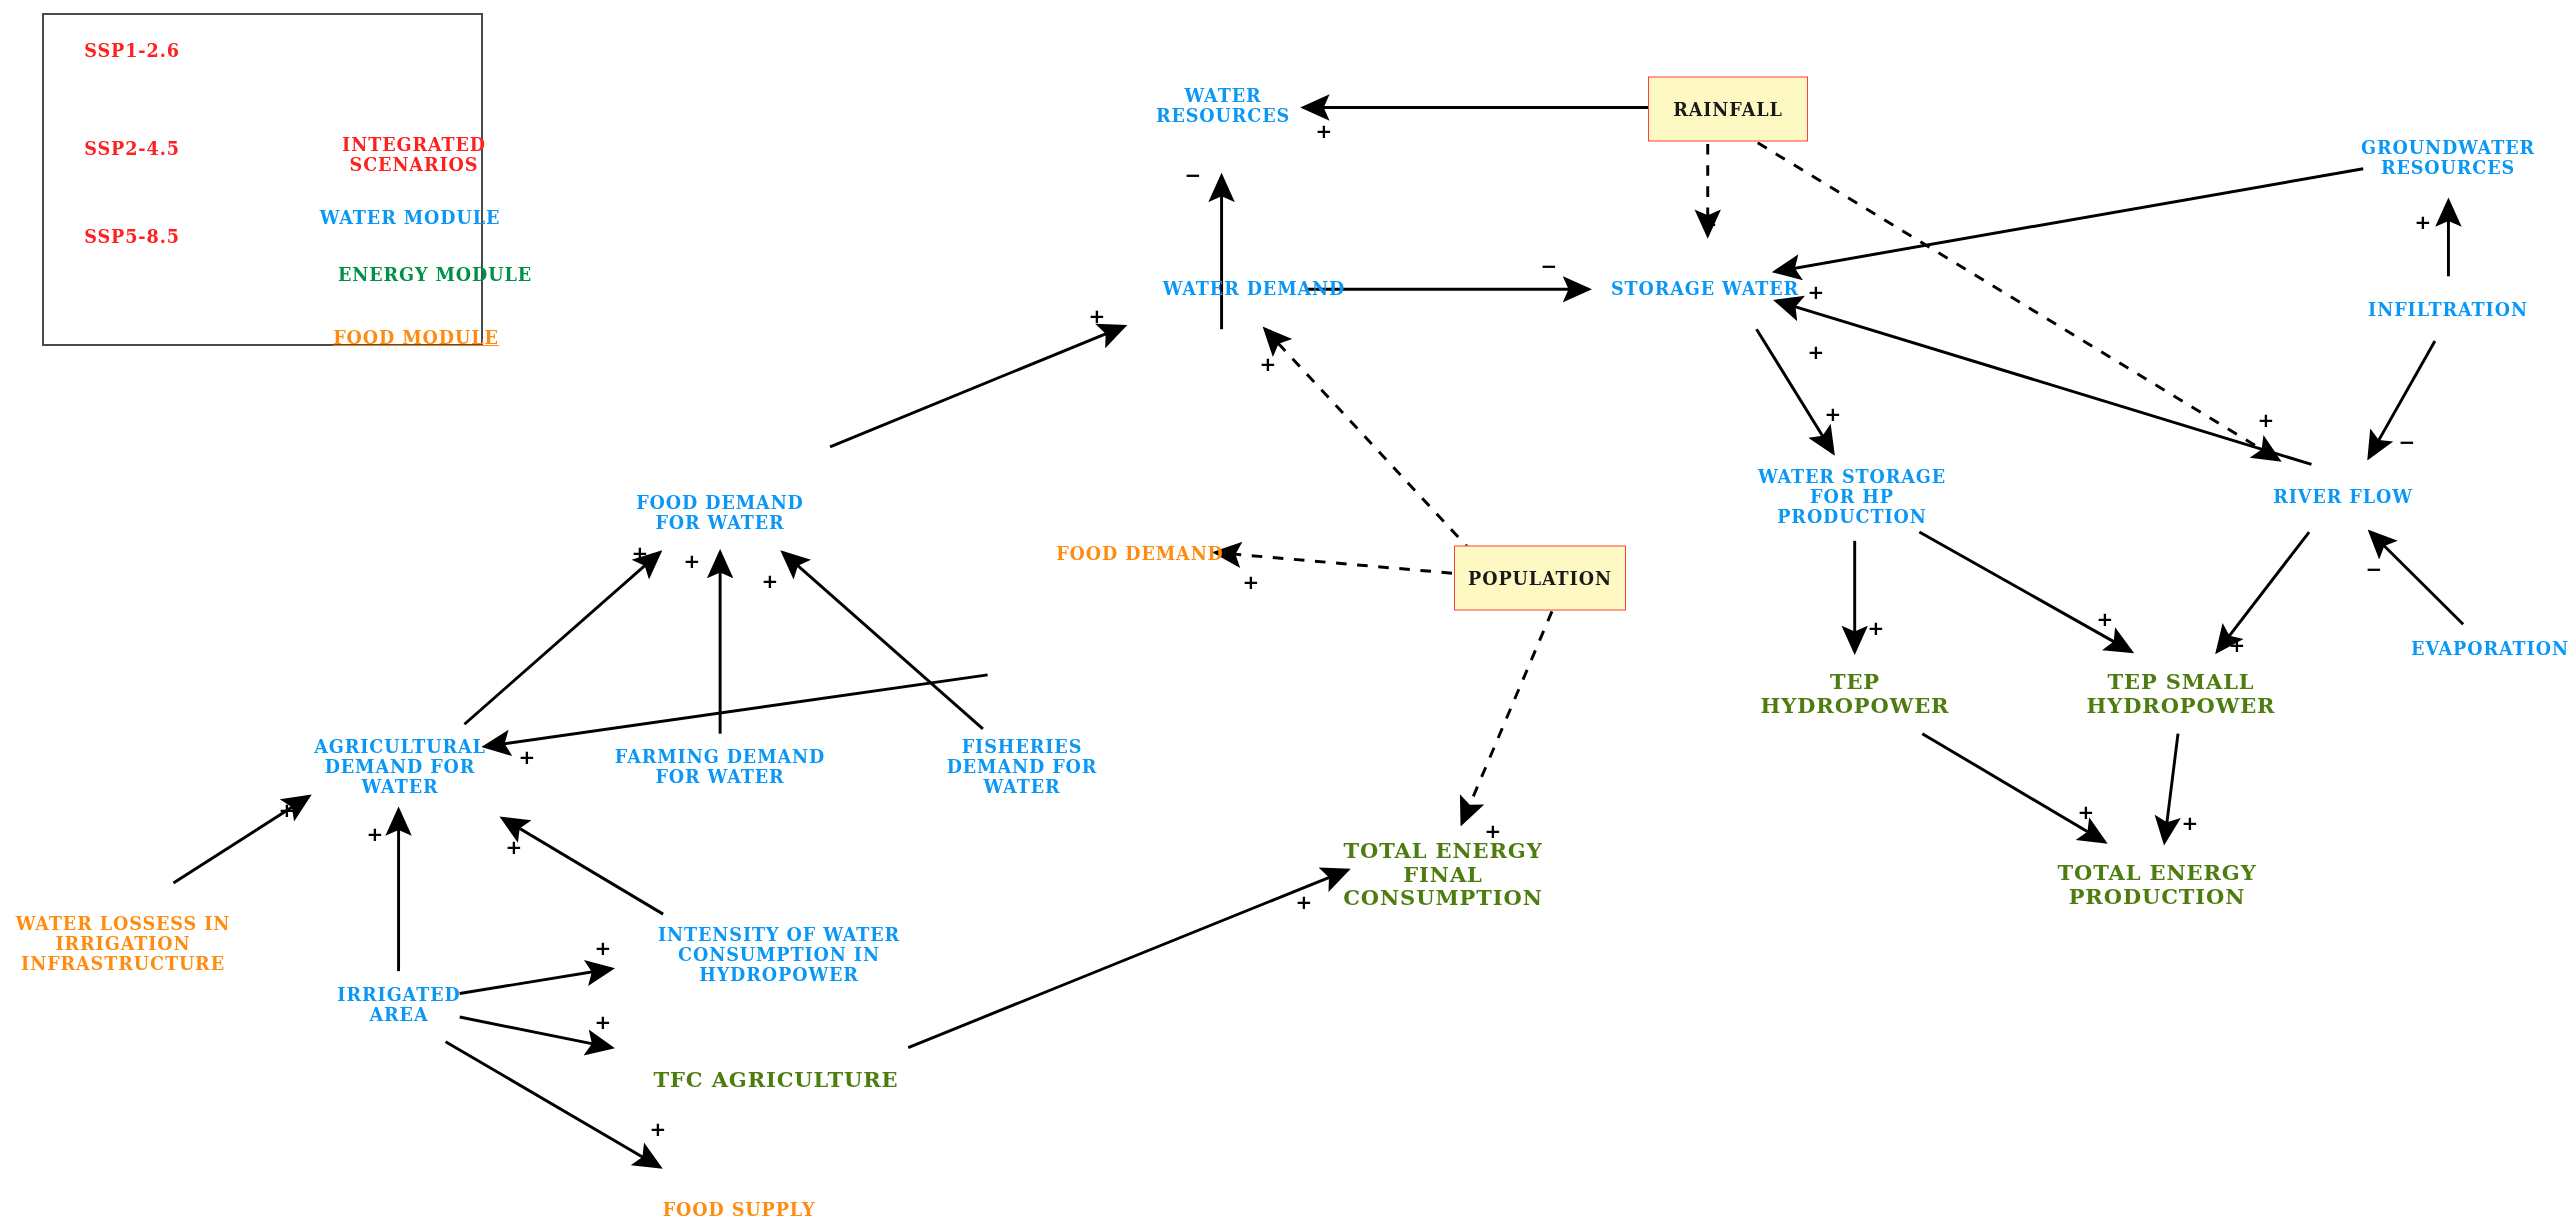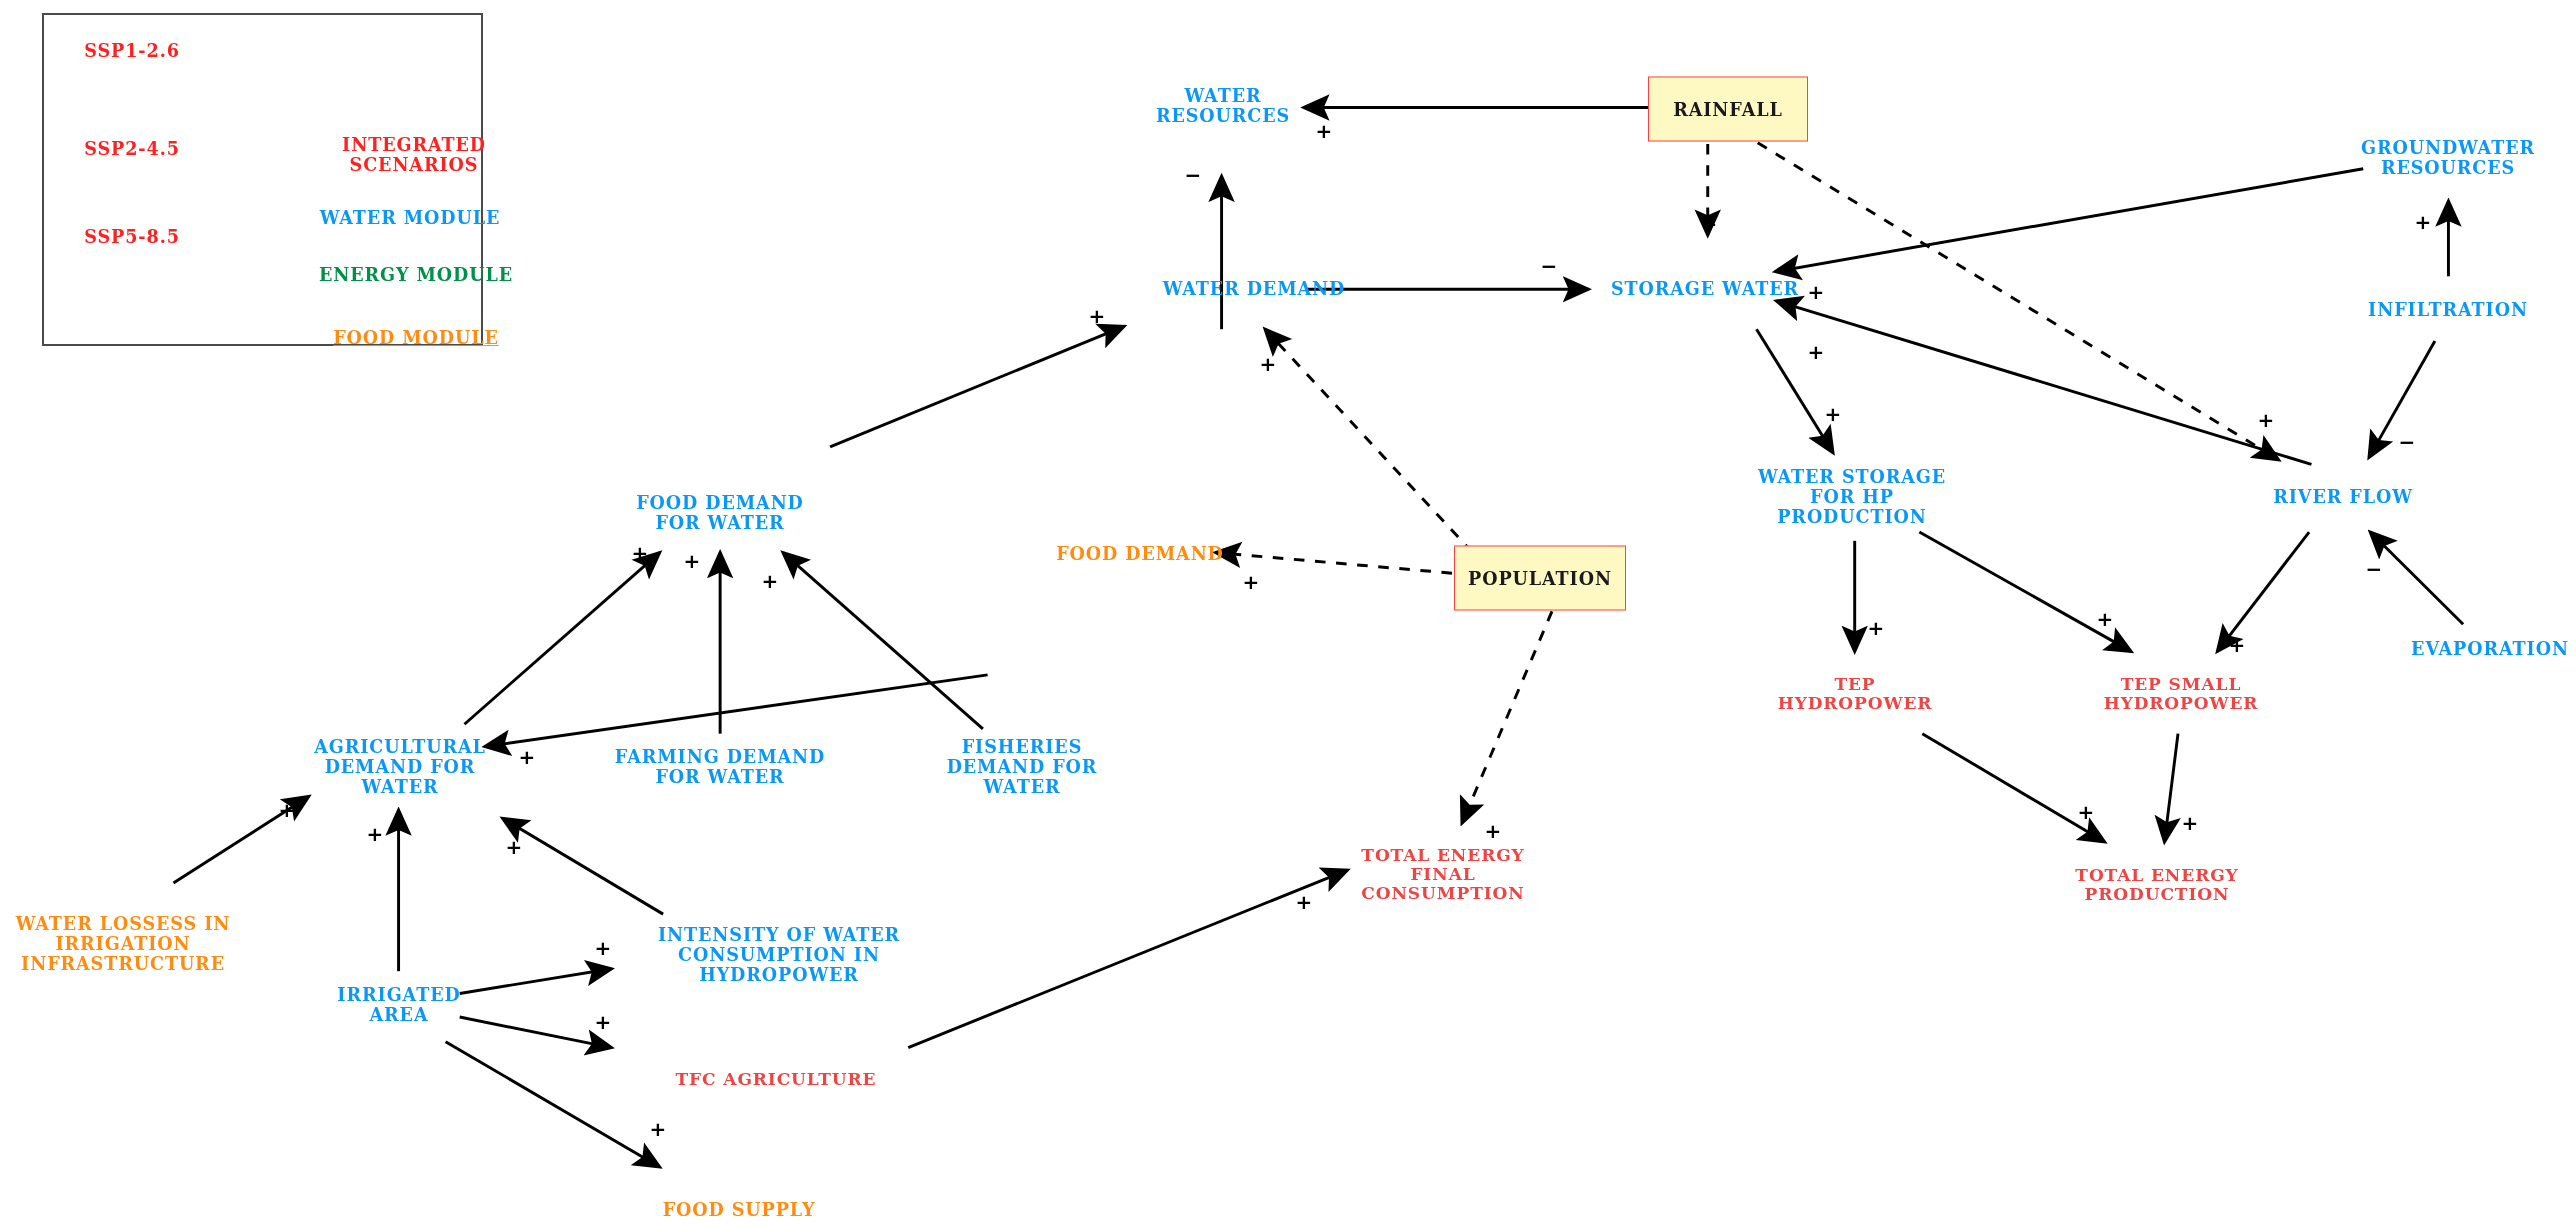--- a/index.html
+++ b/index.html
@@ -4,37 +4,37 @@
 <title>Water-Energy-Food Nexus Causal Loop Diagram</title>
 <style>
   html,body{margin:0;padding:0;background:#ffffff;}
   body{font-family:"DejaVu Serif", serif;}
   #canvas{position:relative;width:2576px;height:1231px;background:#ffffff;overflow:hidden;}
   svg#edges{position:absolute;left:0;top:0;width:2576px;height:1231px;}
   .node{position:absolute;text-align:center;line-height:1.13;white-space:pre;
         font-family:"DejaVu Serif", serif;font-weight:bold;letter-spacing:0.9px;
         transform:translate(-50%,-50%);}
   .water{color:#0a97f5;font-size:17.6px;}
-  .energy{color:#ef4444;font-size:17px;}
+  .energy{color:#4d7c0f;font-size:21px;}
   .food{color:#ff8c11;font-size:17.6px;}
   .boxnode{position:absolute;border:1.8px solid #ff4040;background:#fef9c3;
            display:flex;align-items:center;justify-content:center;
            transform:translate(-50%,-50%);
            font-family:"DejaVu Serif", serif;font-weight:bold;font-size:17.6px;
            color:#1a1a1a;letter-spacing:0.9px;}
   .sign{position:absolute;font-family:"DejaVu Sans", sans-serif;font-size:20px;
         font-weight:600;color:#000;transform:translate(-50%,-50%);}
   #legend{position:absolute;left:42px;top:13px;width:437px;height:329px;
           border:2.4px solid #4a4a4a;background:#fff;}
   .leg-label{position:absolute;white-space:pre;text-align:center;
              font-family:"DejaVu Serif", serif;font-weight:bold;font-size:17.6px;
              letter-spacing:0.9px;transform:translate(-50%,-50%);line-height:1.13;}
   .leg-red{color:#ff2020;}
   .leg-blue{color:#0a97f5;}
-  .leg-green{color:#009048;}
+  .leg-green{color:#009048;margin-left:19px;}
   .leg-orange{color:#ff8c11;}
 </style>
 </head>
 <body>
 
 <div id="canvas">
 
   <svg id="edges" viewBox="0 0 4382 2094">
     <defs>
       <marker id="ah" viewBox="0 0 12 12" refX="10.5" refY="6" markerWidth="10" markerHeight="10" orient="auto-start-reverse">

